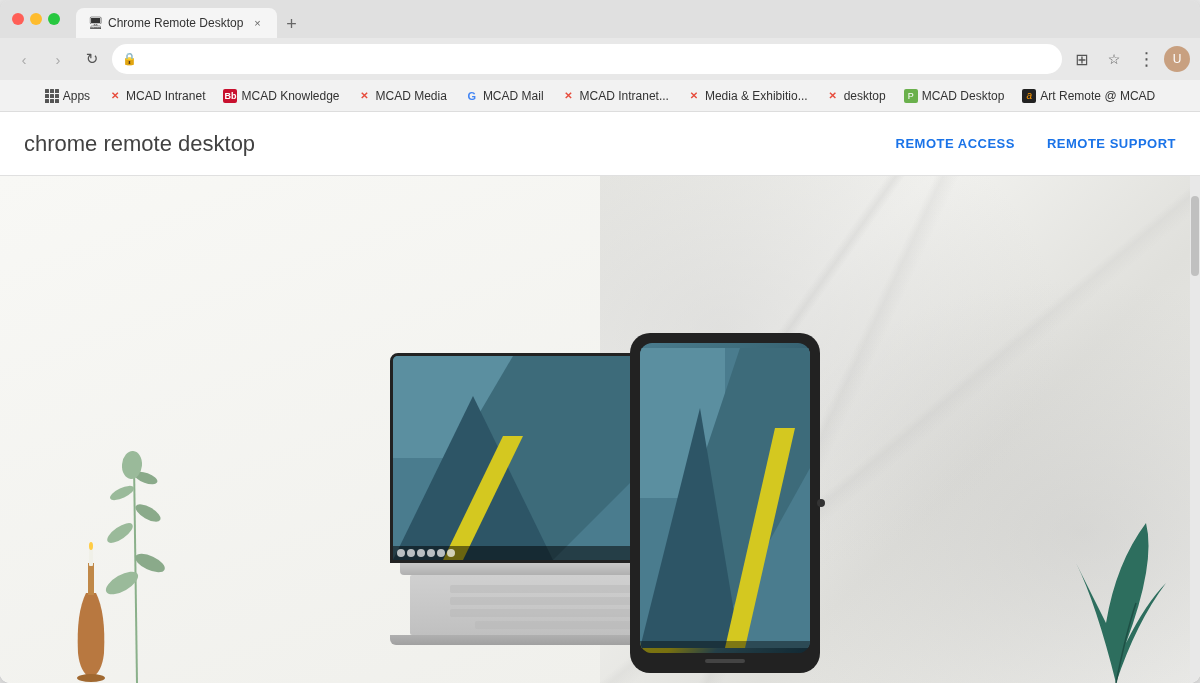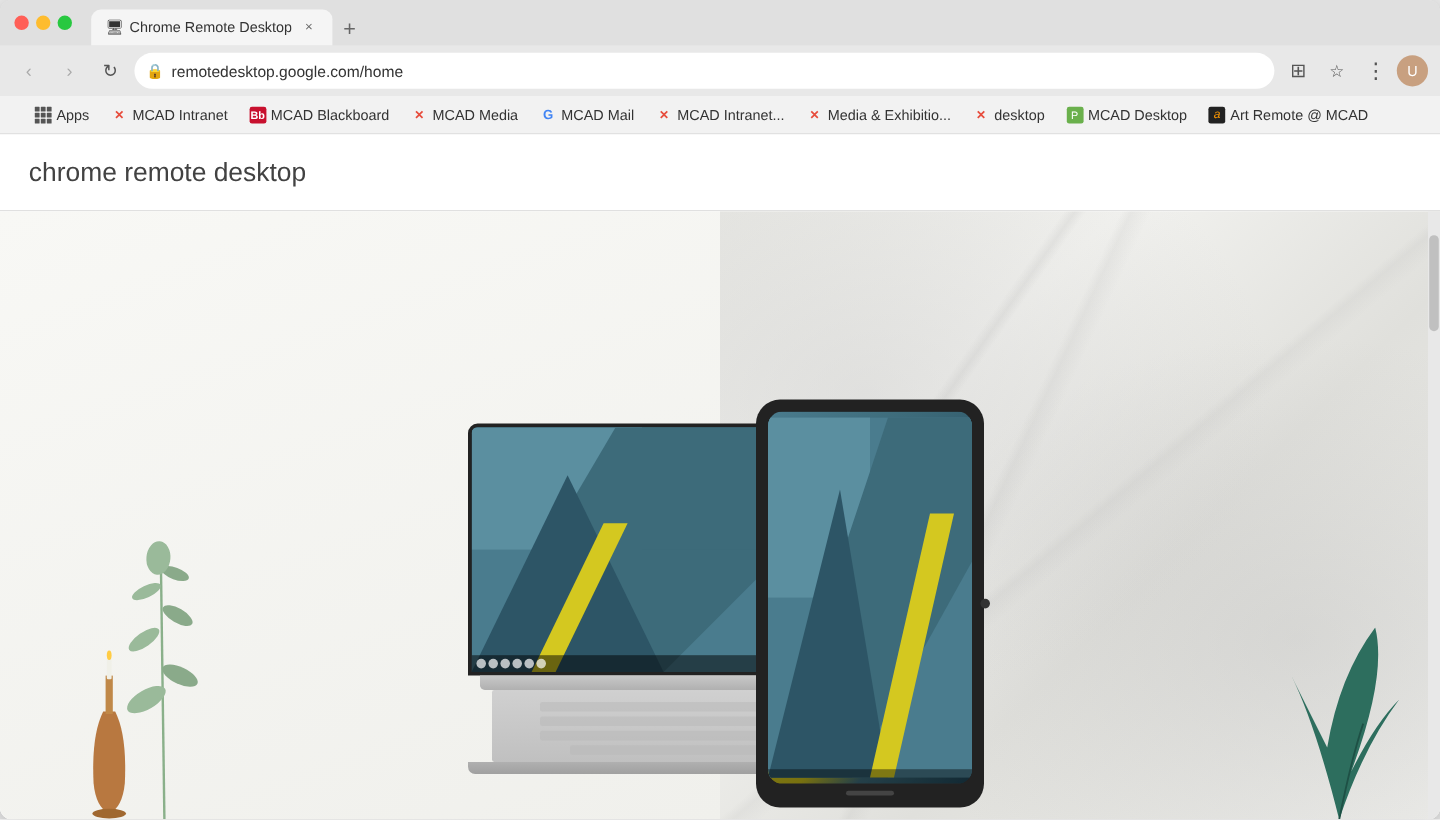--- a/index.html
+++ b/index.html
@@ -172,20 +172,21 @@
     .bookmarks-bar {
       height: 32px;
       background: #f2f2f2;
       border-bottom: 1px solid #ddd;
       display: flex;
       align-items: center;
       padding: 0 21px;
       gap: 2px;
       flex-shrink: 0;
       overflow: hidden;
+      justify-content: center;
     }
     .bookmark-item {
       display: flex;
       align-items: center;
       gap: 4px;
       padding: 3px 8px;
       border-radius: 4px;
       font-size: 12px;
       color: #333;
       cursor: pointer;
@@ -479,21 +480,20 @@
     </div>
     <div class="nav-btn disabled">
       <span>›</span>
     </div>
     <div class="nav-btn">
       <span>↻</span>
     </div>
 
     <div class="address-bar">
       <span class="lock-icon">🔒</span>
-      <span class="address-text">remotedesktop.google.com/home</span>
     </div>
 
     <div class="nav-right-buttons">
       <div class="nav-icon-btn">
         <span style="font-size:16px;">⊞</span>
       </div>
       <div class="nav-icon-btn">
         <span>☆</span>
       </div>
       <div class="nav-icon-btn">
@@ -524,21 +524,21 @@
       <span>Apps</span>
     </div>
 
     <div class="bookmark-item">
       <span class="bookmark-favicon" style="color:#e74c3c; font-weight:bold;">✕</span>
       <span>MCAD Intranet</span>
     </div>
 
     <div class="bookmark-item">
       <span class="bookmark-favicon" style="background:#c8102e; color:white; font-size:9px; font-weight:bold; border-radius:2px; width:14px; height:14px; display:flex; align-items:center; justify-content:center;">Bb</span>
-      <span>MCAD Blackboard</span>
+      <span>MCAD Knowledge</span>
     </div>
 
     <div class="bookmark-item">
       <span class="bookmark-favicon" style="color:#e74c3c; font-weight:bold;">✕</span>
       <span>MCAD Media</span>
     </div>
 
     <div class="bookmark-item">
       <span class="bookmark-favicon" style="color:#4285f4; font-weight:bold; font-size:11px;">G</span>
       <span>MCAD Mail</span>
@@ -567,20 +567,24 @@
     <div class="bookmark-item">
       <span class="bookmark-favicon" style="background:#222; color:#f90; font-size:10px; font-style:italic; border-radius:2px; width:14px; height:14px; display:flex; align-items:center; justify-content:center;">a</span>
       <span>Art Remote @ MCAD</span>
     </div>
   </div>
 
   <div class="page-content">
 
     <div class="crd-header">
       <span class="crd-logo-text">chrome remote desktop</span>
+      <div class="crd-nav-buttons">
+        <span class="crd-nav-btn">REMOTE ACCESS</span>
+        <span class="crd-nav-btn">REMOTE SUPPORT</span>
+      </div>
     </div>
 
     <div class="hero-section">
       <div class="hero-bg">
 
         <div class="hero-left" style="background: linear-gradient(160deg, #f8f8f5 0%, #f0f0ec 100%);"></div>
 
         <div class="hero-right">
           <div class="marble-texture"></div>
         </div>

